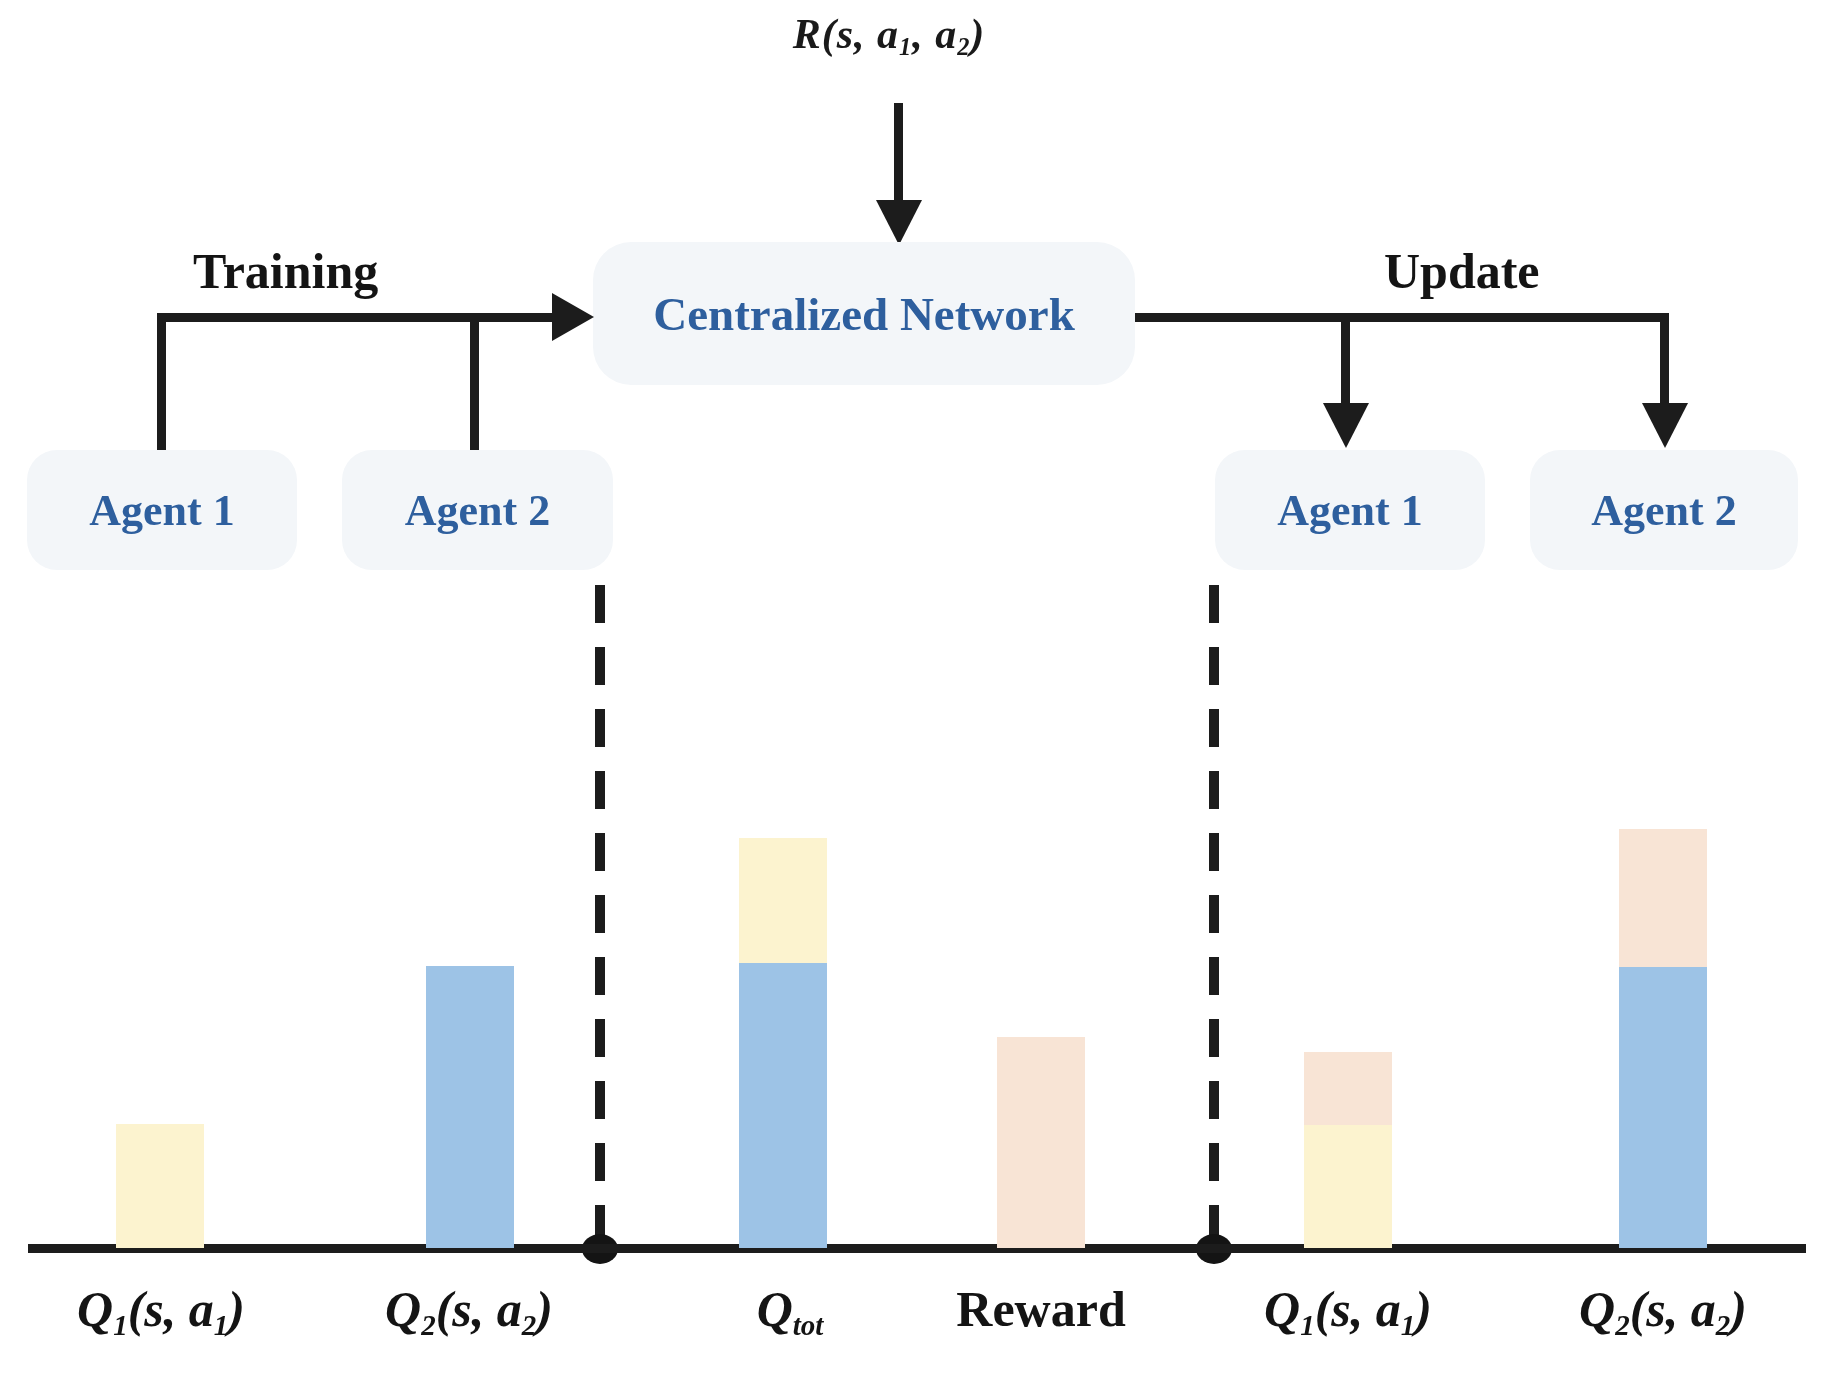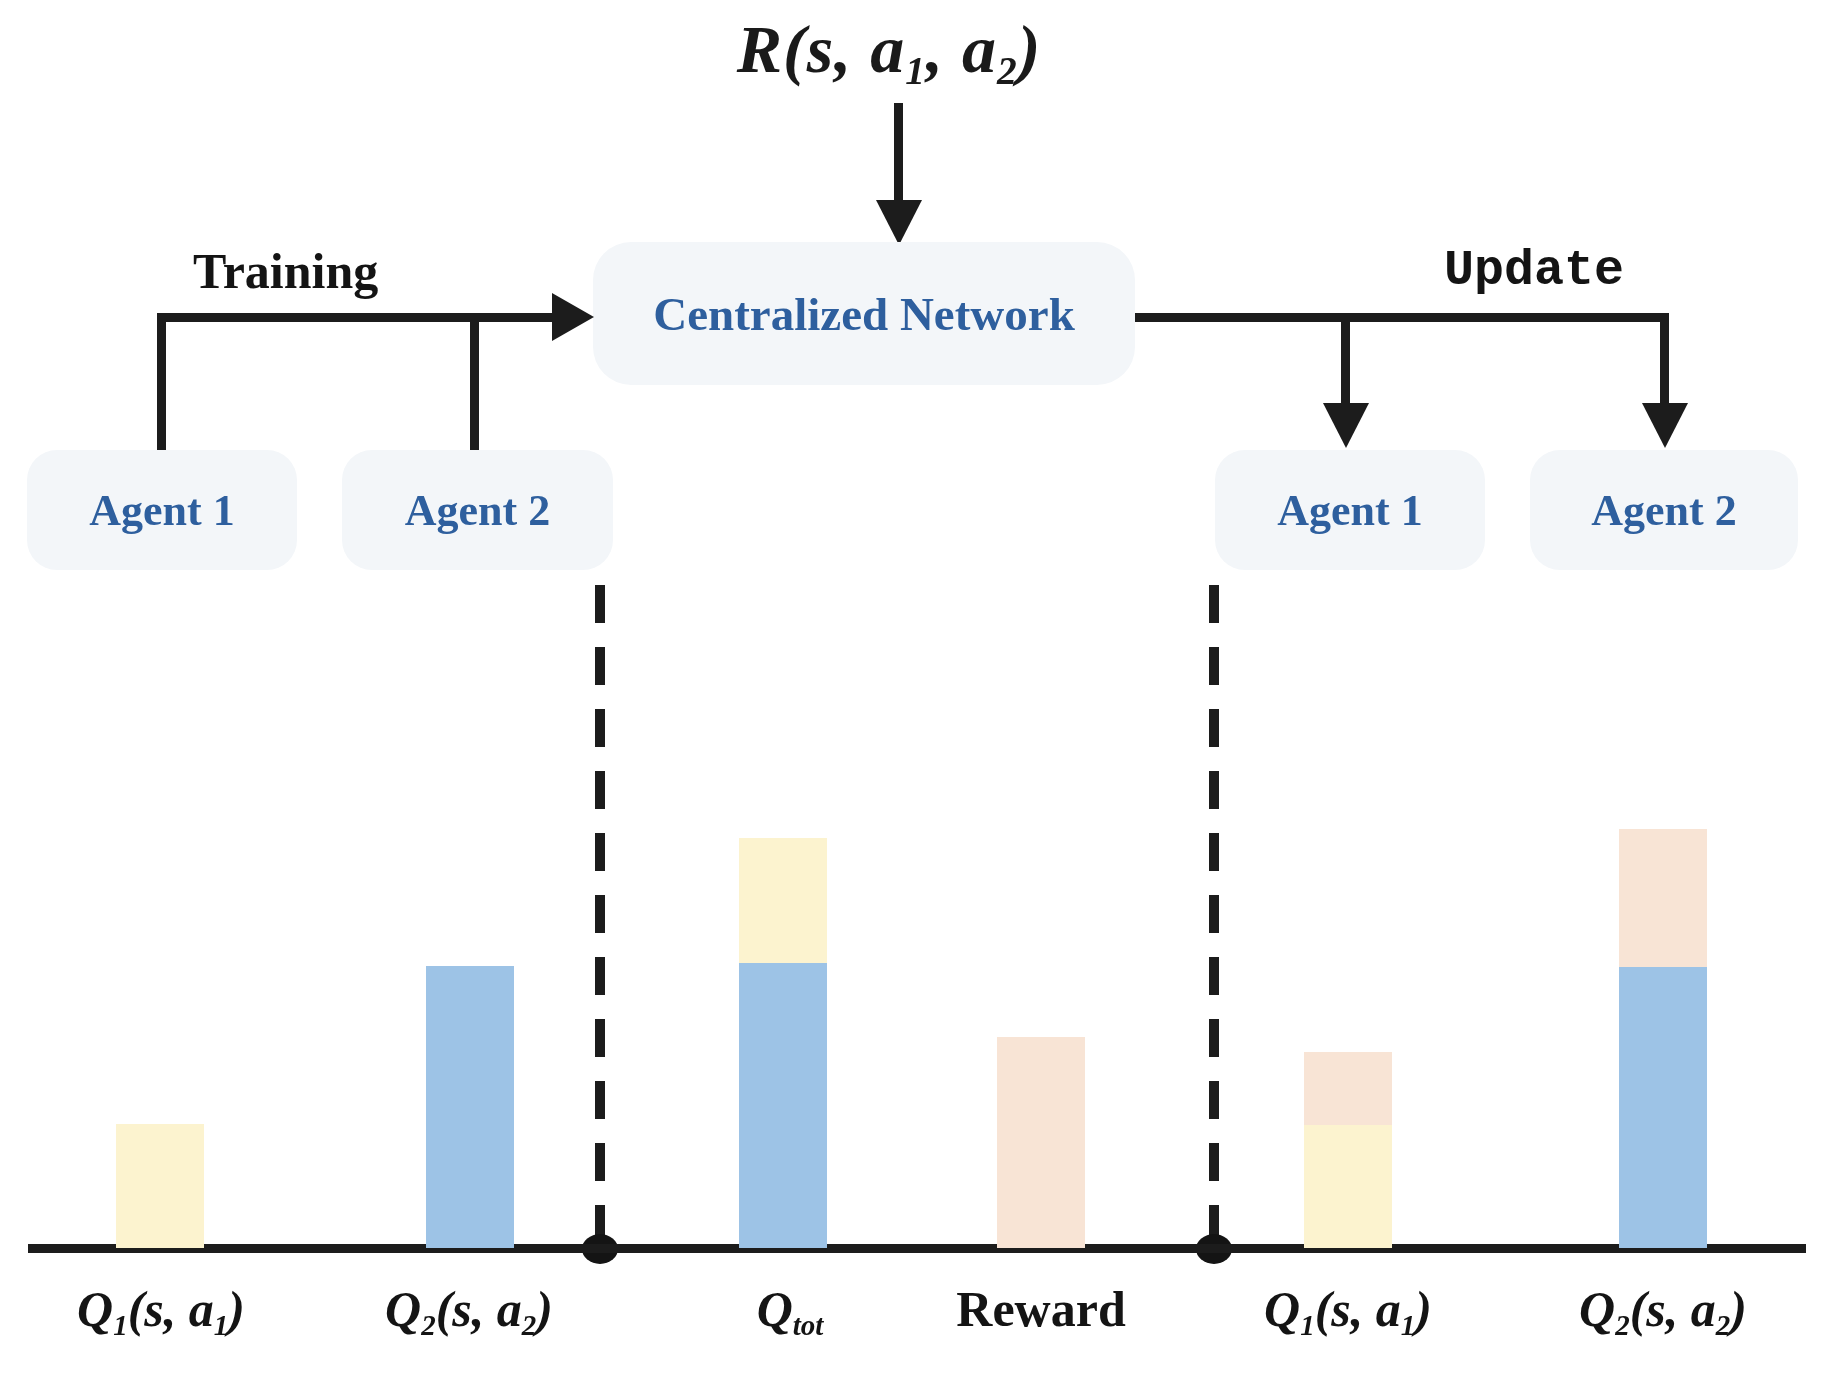--- a/index.html
+++ b/index.html
@@ -3,28 +3,28 @@
 <meta charset="utf-8">
 <style>
   html,body{margin:0;padding:0;background:#ffffff;}
   .canvas{
     position:relative;width:1838px;height:1384px;background:#ffffff;overflow:hidden;
     font-family:"Liberation Serif","DejaVu Serif",serif;color:#1a1a1a;
   }
   
   .formula-title{
     position:absolute;left:689px;top:10px;width:400px;text-align:center;
-    font-size:68px;font-weight:bold;font-style:italic;letter-spacing:1px;
+    font-size:42px;font-weight:bold;font-style:italic;letter-spacing:1px;
   }
   .flow-label{
     position:absolute;top:242px;width:240px;text-align:left;
     font-size:50px;font-weight:bold;color:#141414;
   }
   .training-label{left:193px;}
-  .update-label{left:1444px;font-family:Liberation Mono, monospace;}
+  .update-label{left:1384px;}
   
   .node-box{
     position:absolute;background:#f3f6f9;border-radius:30px;
     display:flex;align-items:center;justify-content:center;
     font-weight:bold;color:#2e5f9e;
   }
   .central-box{left:593px;top:242px;width:542px;height:143px;border-radius:38px;font-size:47px;}
   .agent-box{top:450px;height:120px;font-size:44px;justify-content:center;}
   .agent1-left{left:27px;width:270px;}
   .agent2-left{left:342px;width:271px;}

